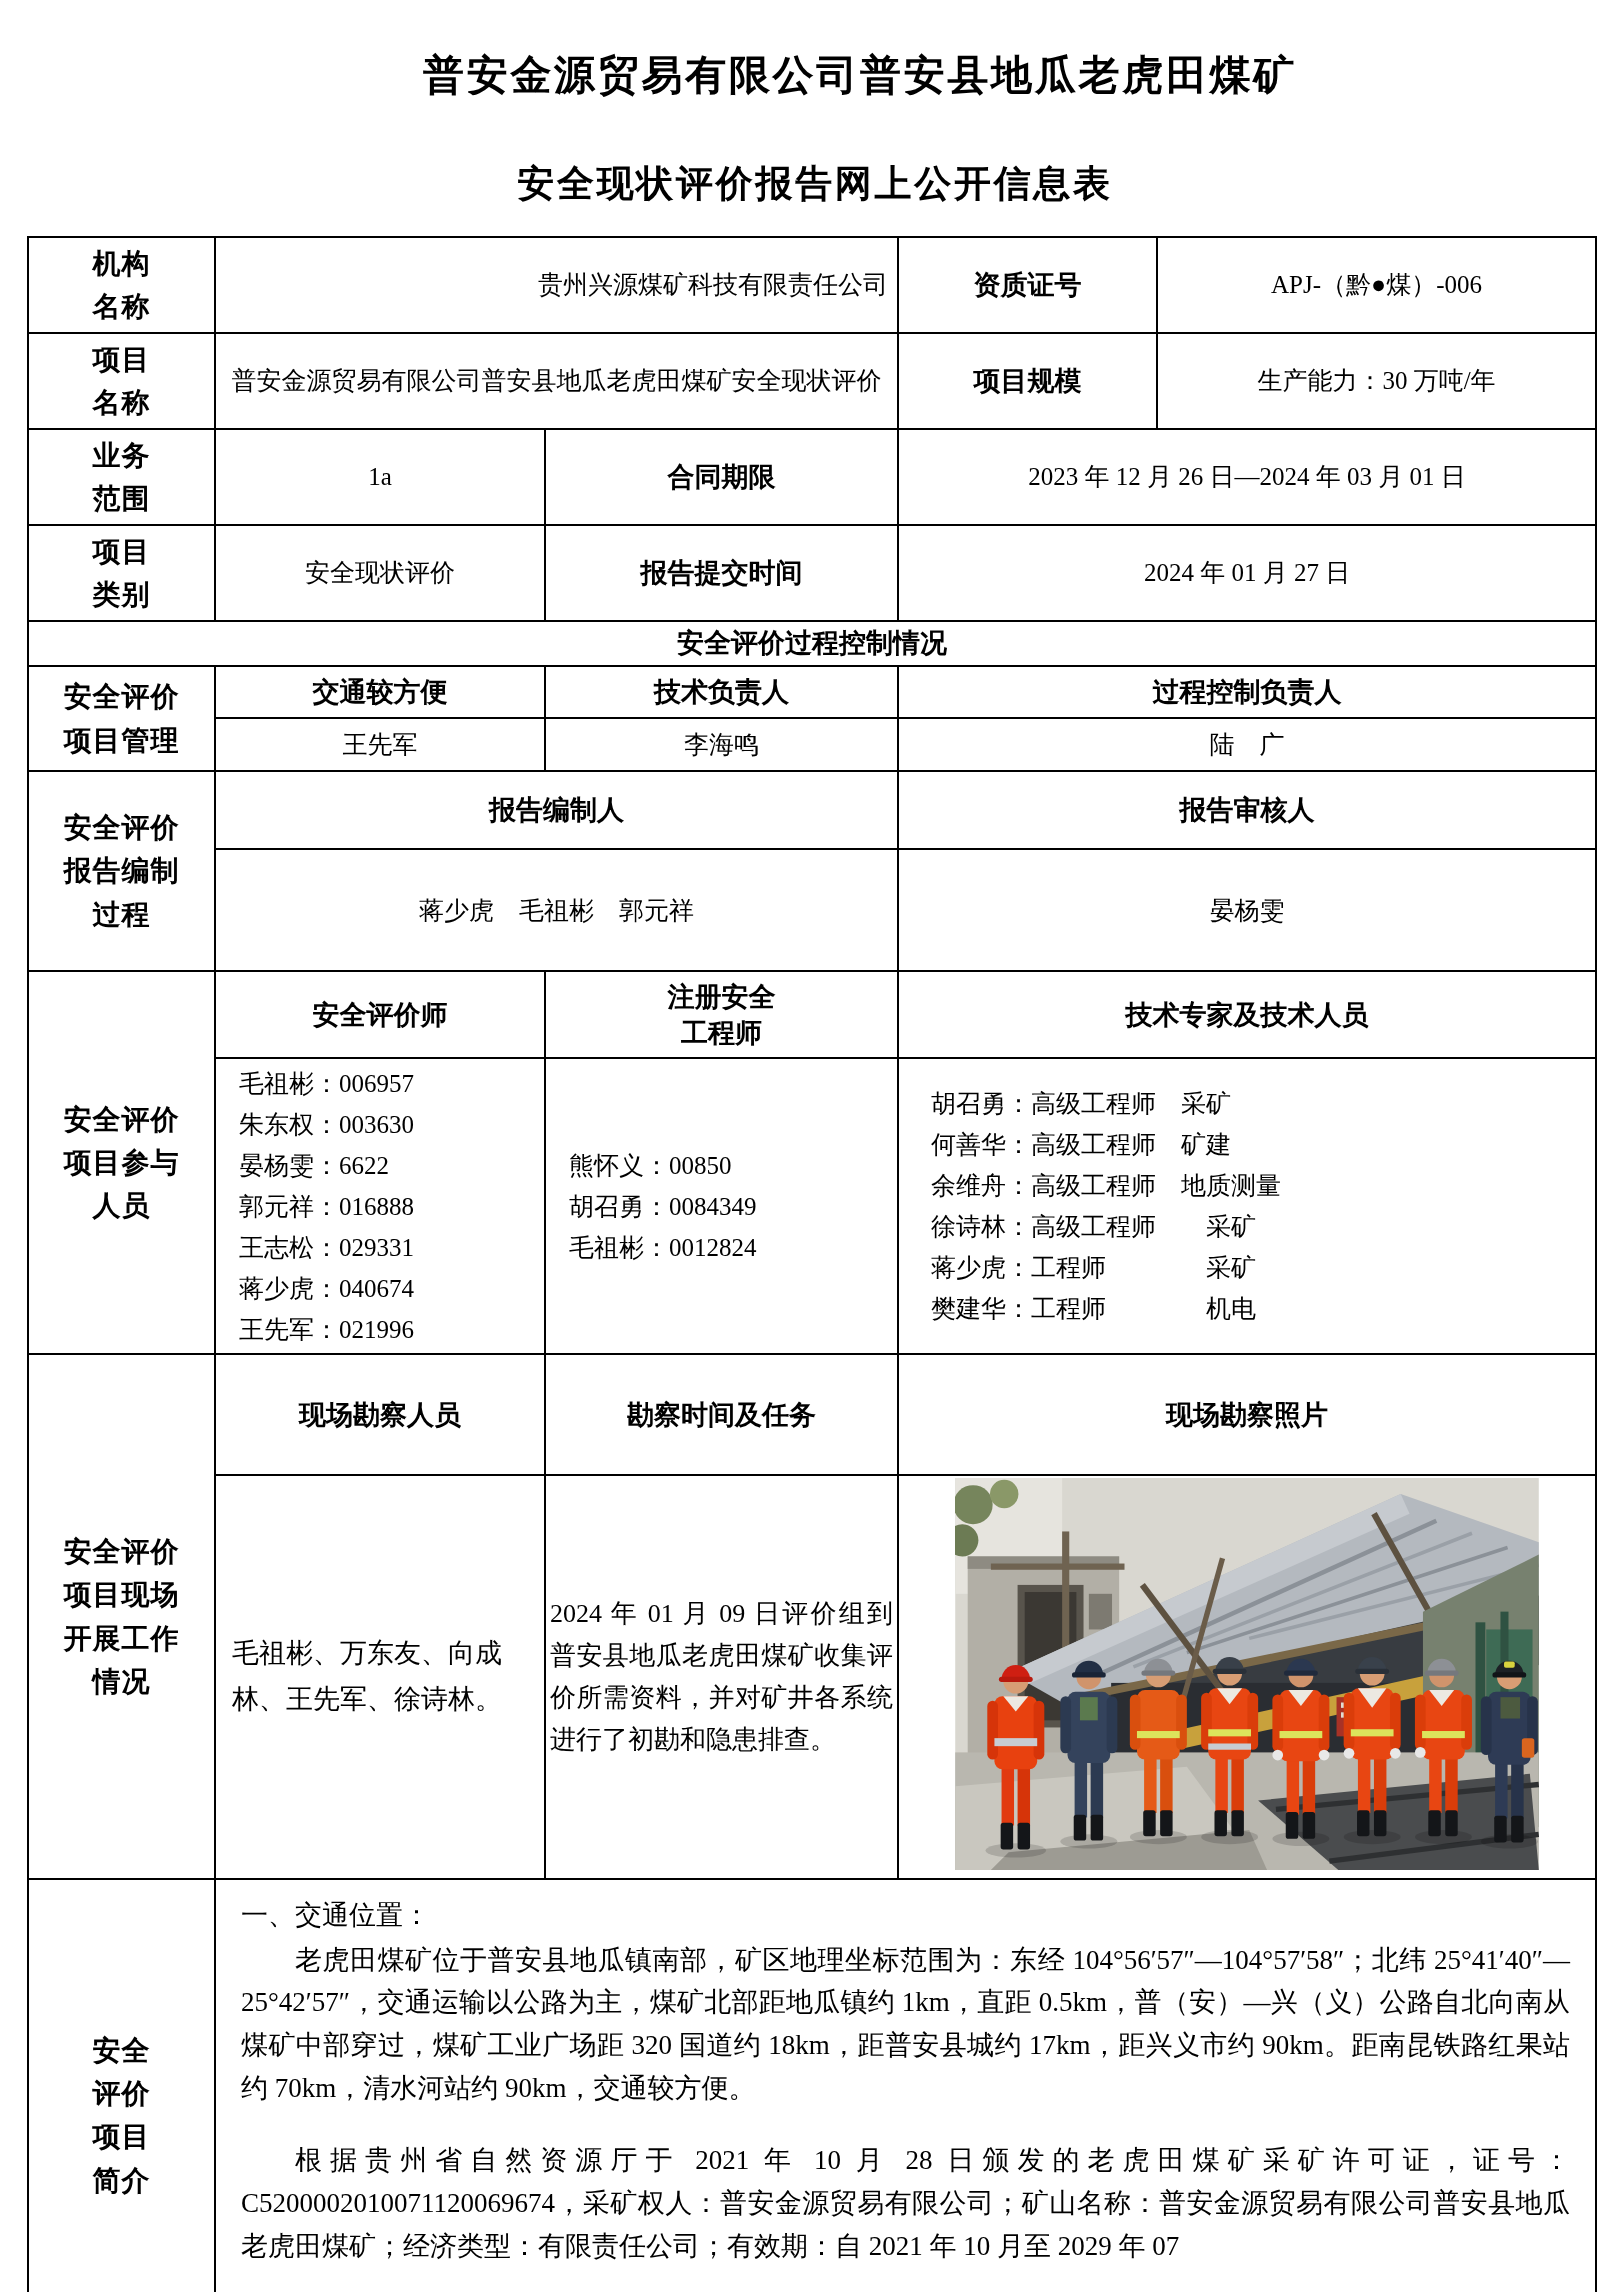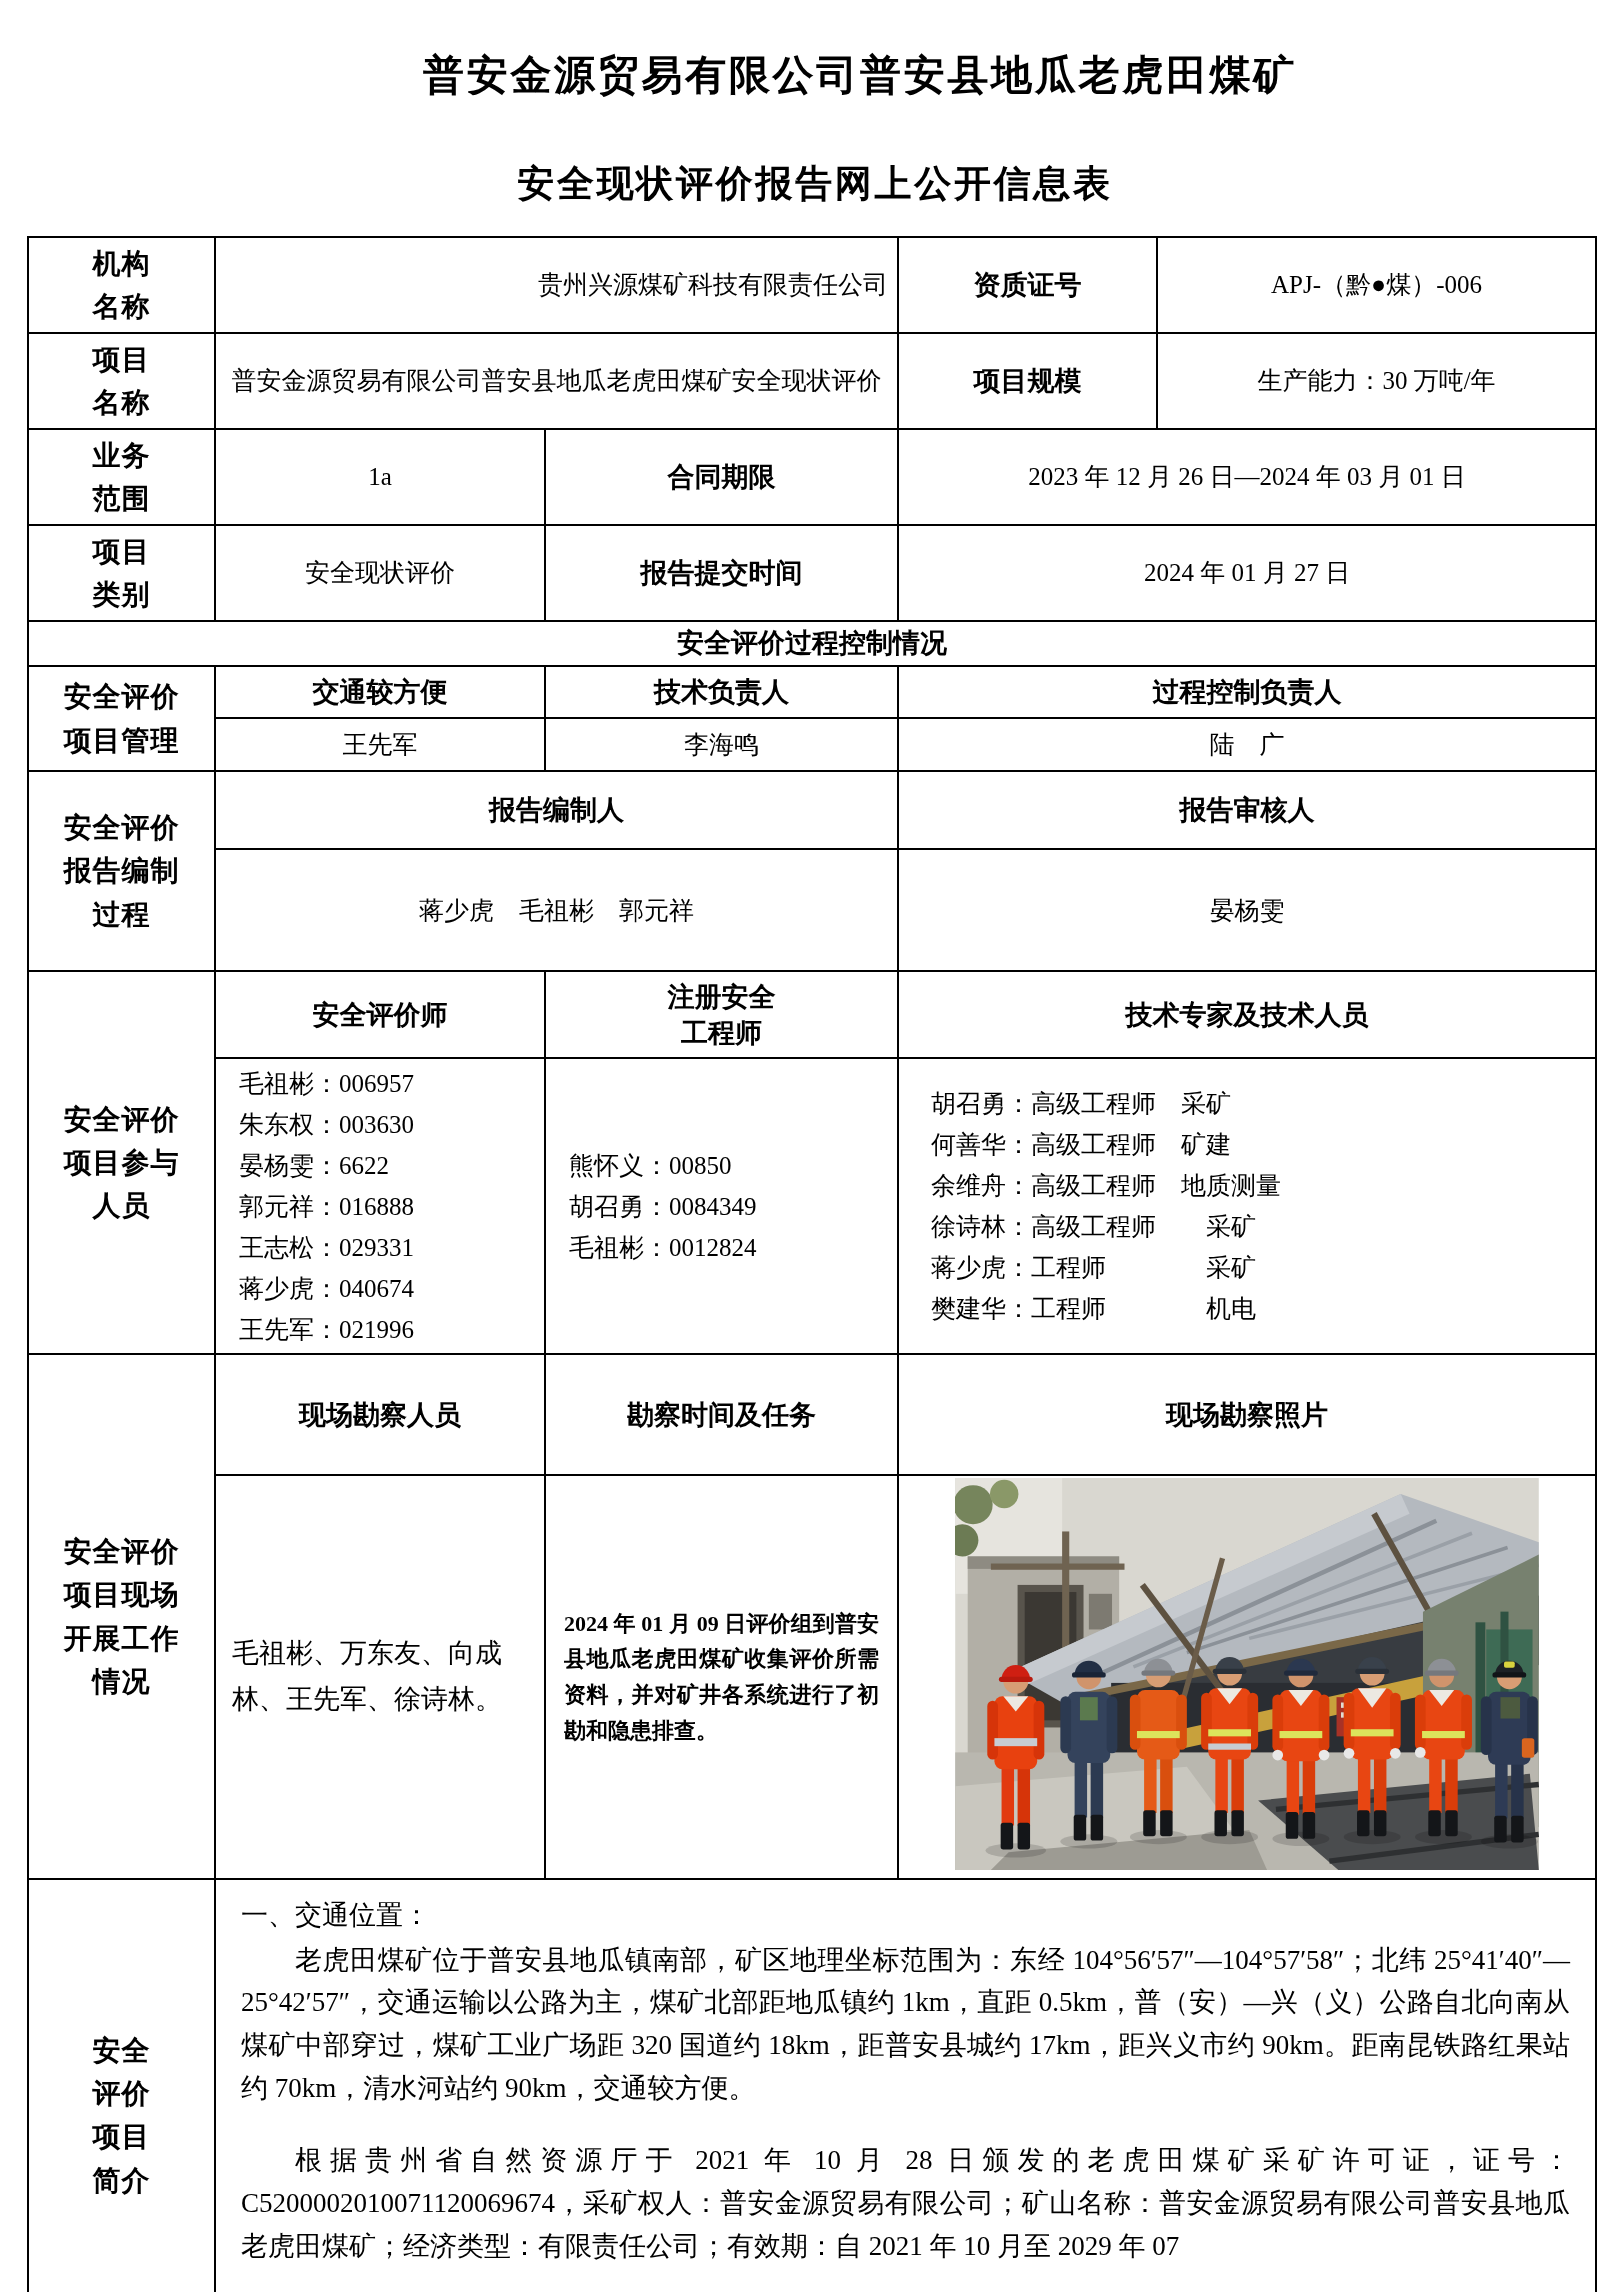--- a/index.html
+++ b/index.html
@@ -12,21 +12,21 @@
   table.main{position:absolute;left:27px;top:236px;width:1568px;
              border-collapse:collapse;table-layout:fixed;}
   td{border:2.7px solid #000;font-size:25px;text-align:center;vertical-align:middle;
      padding:3.6px 9px;overflow:hidden;}
   .b{font-weight:bold;font-size:27px;}
   .label{font-weight:bold;font-size:28px;white-space:pre-line;line-height:1.55;letter-spacing:0.9px;}
   .pre{white-space:pre-line;}
   .left{text-align:right;}
   .list{text-align:left;font-size:25px;line-height:1.64;white-space:pre-line;padding-left:23px;}
   .names-cell{text-align:left;font-size:27px;line-height:1.7;padding:0 16px;}
-  .task-cell{text-align:left;font-size:22px;line-height:1.62;padding:0 18px;text-align:justify;font-weight:bold;}
+  .task-cell{text-align:left;font-size:26px;line-height:1.62;padding:0 4px;text-align:justify;}
   .photo-cell{padding:1.8px;vertical-align:middle;}
   .intro-cell{text-align:left;vertical-align:top;padding:14.3px 25px 0 25px;
               font-size:27px;line-height:1.58;}
   .intro-head{font-weight:normal;margin:0 0 1.8px 0;}
   .para{text-indent:2em;text-align:justify;margin:0 0 3.6px 0;}
   .para2{margin-top:30px;}
   .photo-wrap{display:inline-block;width:584px;height:392px;line-height:0;}
 </style>
 </head>
 <body>

